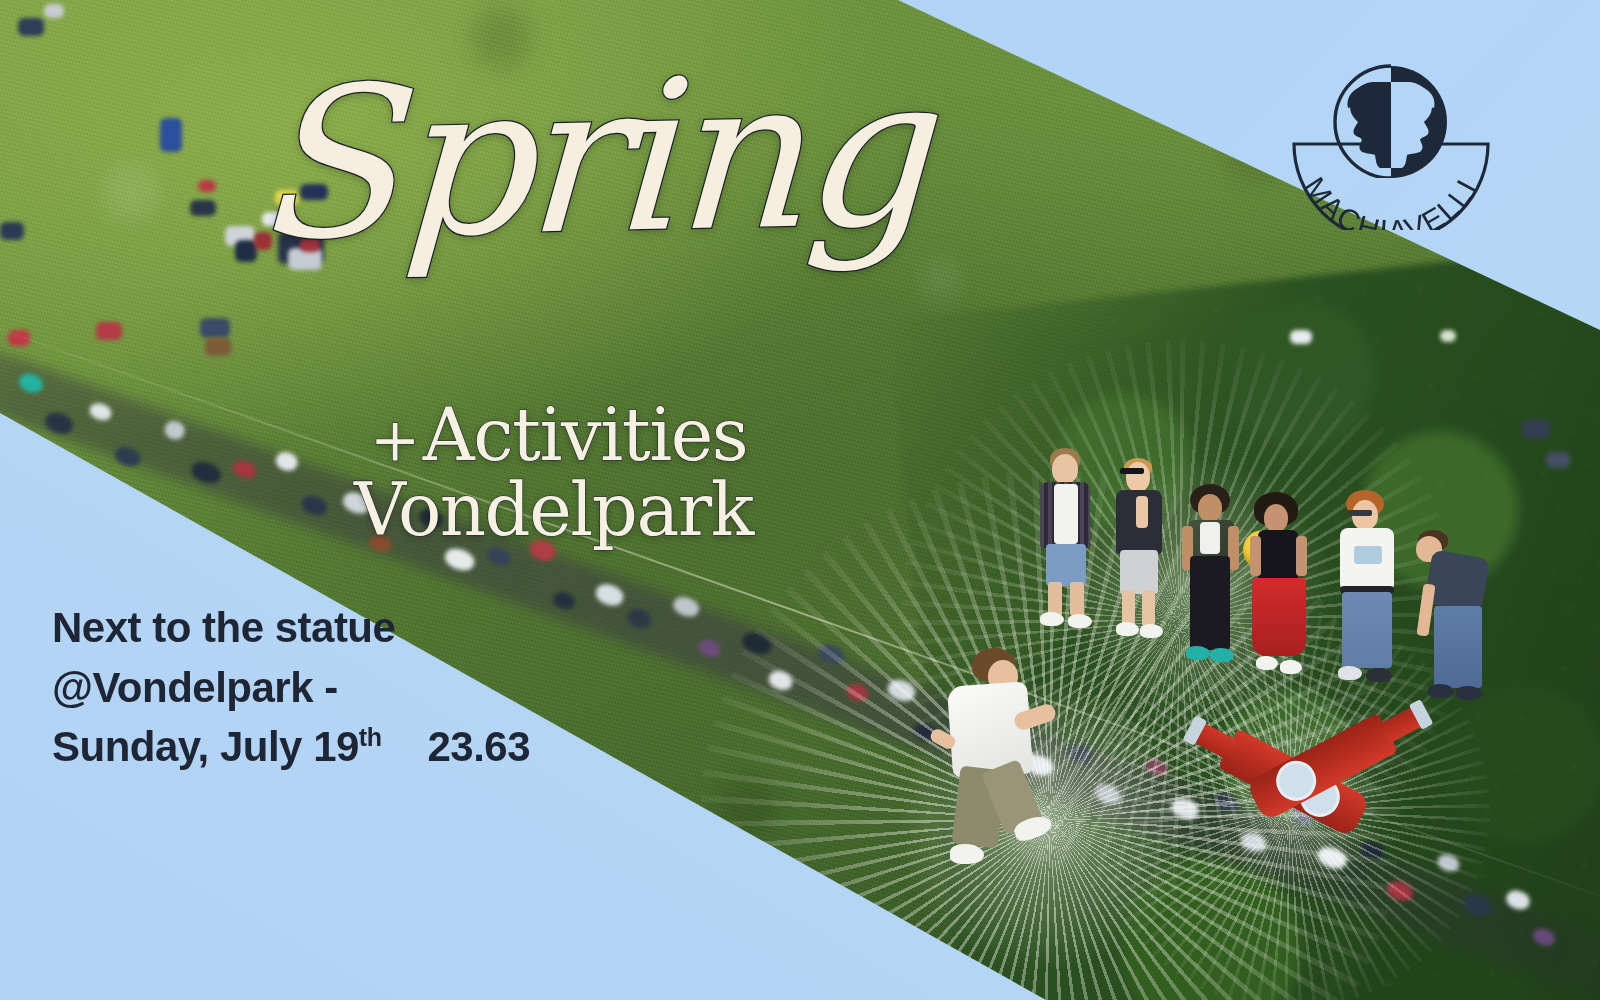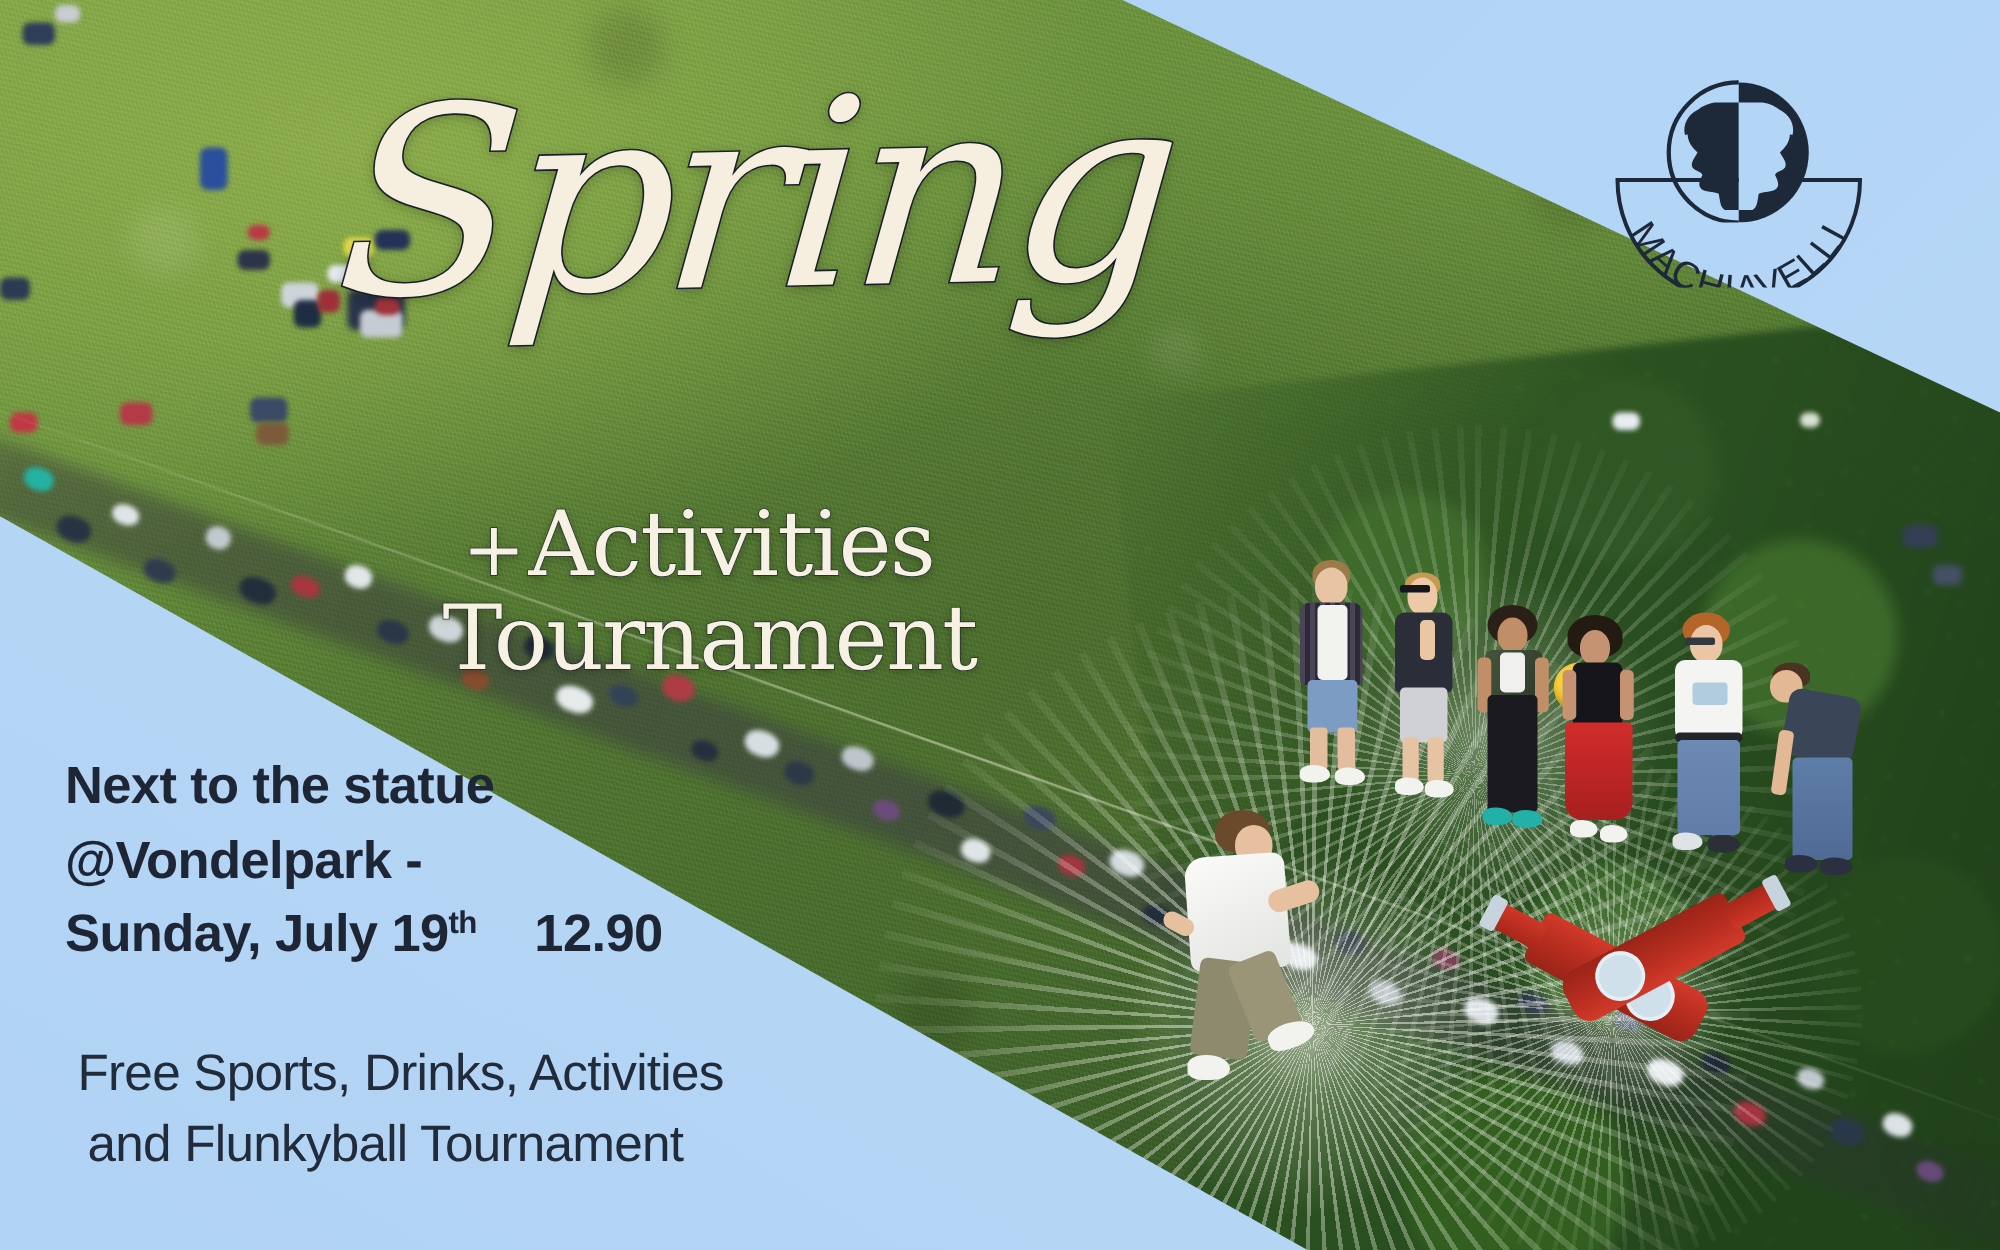--- a/index.html
+++ b/index.html
@@ -433,35 +433,31 @@
 
   <div class="blue-tr"></div>
   <div class="blue-tr-edge"></div>
   <div class="blue-bl"></div>
   <div class="blue-bl-edge"></div>
 
   <div class="t-spring">Spring</div>
 
   <div class="t-flunky">
     <span class="plus">+</span><span>Activities</span>
-    <span class="l2">Tournament</span>
+    <span class="l2">Vondelpark</span>
   </div>
 
   <div class="info">
     <div>Next to the statue</div>
     <div>@Vondelpark -</div>
     <div>
-      <span>Sunday, July 19</span><span class="sup">th</span><span class="time">12.90</span>
-    </div>
-  </div>
-
-  <div class="tagline">
-    <span>Free Sports, Drinks, Activities</span>
-    <span class="l2">and  Flunkyball Tournament</span>
-  </div>
+      <span>Sunday, July 19</span><span class="sup">th</span><span class="time">23.63</span>
+    </div>
+  </div>
+
 
   <div class="logo">
     <svg viewBox="0 0 238 172" width="238" height="172">
       <defs>
         <clipPath id="rightHalf">
             <rect x="119" y="0" width="120" height="120"></rect>
           </clipPath>
         <clipPath id="leftHalf">
             <rect x="0" y="0" width="119" height="120"></rect>
           </clipPath>

